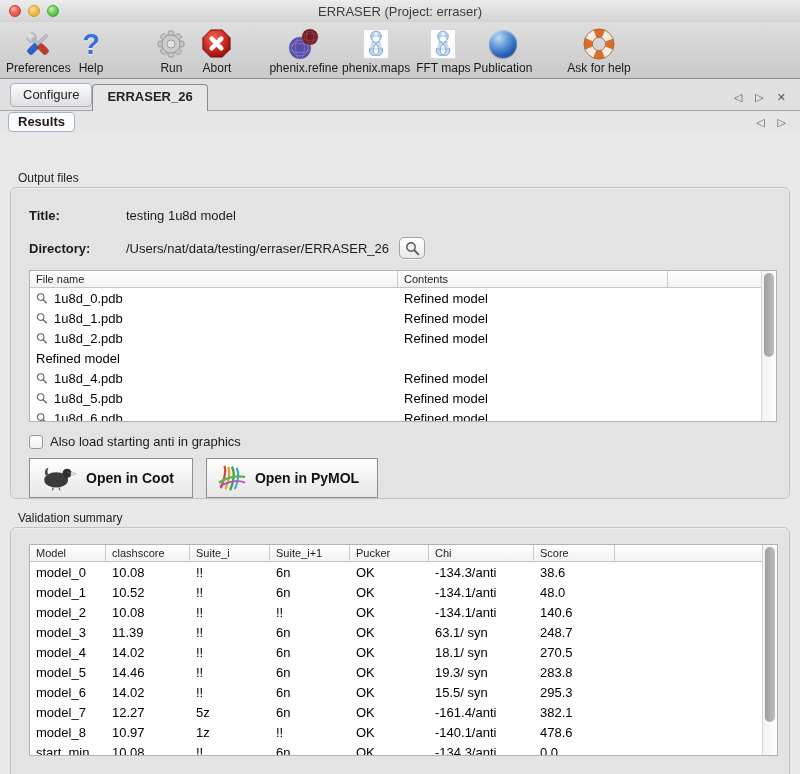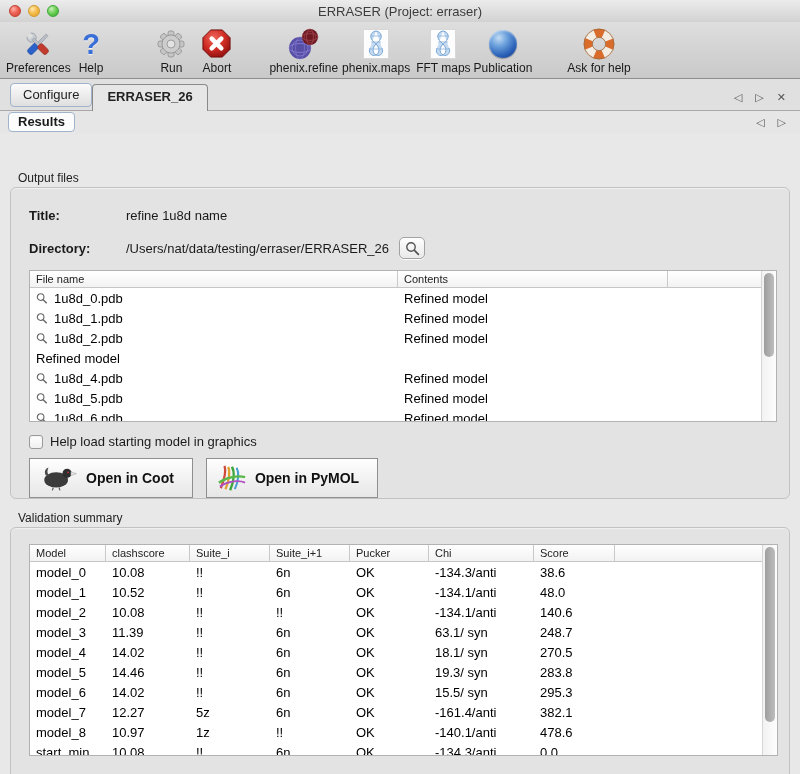--- a/index.html
+++ b/index.html
@@ -242,21 +242,21 @@
     </div>
   </div>
 
   <div class="content">
 
     <div class="group-label">Output files</div>
     <div class="groupbox" id="box1">
 
       <div class="form-row row-title">
         <span class="flabel">Title:</span>
-        <span>refine 1u8d name</span>
+        <span>testing 1u8d model</span>
       </div>
       <div class="form-row row-dir">
         <span class="flabel">Directory:</span>
         <span>/Users/nat/data/testing/erraser/ERRASER_26</span>
         <span class="search-btn">
           <svg width="15" height="15" viewBox="0 0 15 15">
             <circle cx="6" cy="6" r="4.2" fill="none" stroke="#555" stroke-width="1.4"></circle>
             <line x1="9.2" y1="9.2" x2="13.4" y2="13.4" stroke="#555" stroke-width="1.8" stroke-linecap="round"></line>
           </svg>
         </span>
@@ -352,21 +352,21 @@
               <div class="fc2"></div>
             </div>
           </div>
         <div class="vscroll">
             <div class="vthumb"></div>
           </div>
       </div>
 
       <div class="check-row">
         <div class="checkbox"></div>
-        <span>Help load starting model in graphics</span>
+        <span>Also load starting anti in graphics</span>
       </div>
 
       <div class="btn-row">
         <div class="big-btn">
           <svg width="38" height="26" viewBox="0 0 40 26">
             <ellipse cx="17" cy="15" rx="12.5" ry="8" fill="#3b3b3b"></ellipse>
             <path d="M6 10 C4 6 6 3 9 2 C7 6 8 9 10 11 Z" fill="#4a4a4a"></path>
             <circle cx="28.5" cy="8" r="4.8" fill="#2e2e2e"></circle>
             <polygon points="32.5,6.5 38.5,8.5 32.5,10.5" fill="#e4e4e4" stroke="#8a8a8a" stroke-width="0.4"></polygon>
             <circle cx="29.5" cy="7" r="0.9" fill="#c33"></circle>

